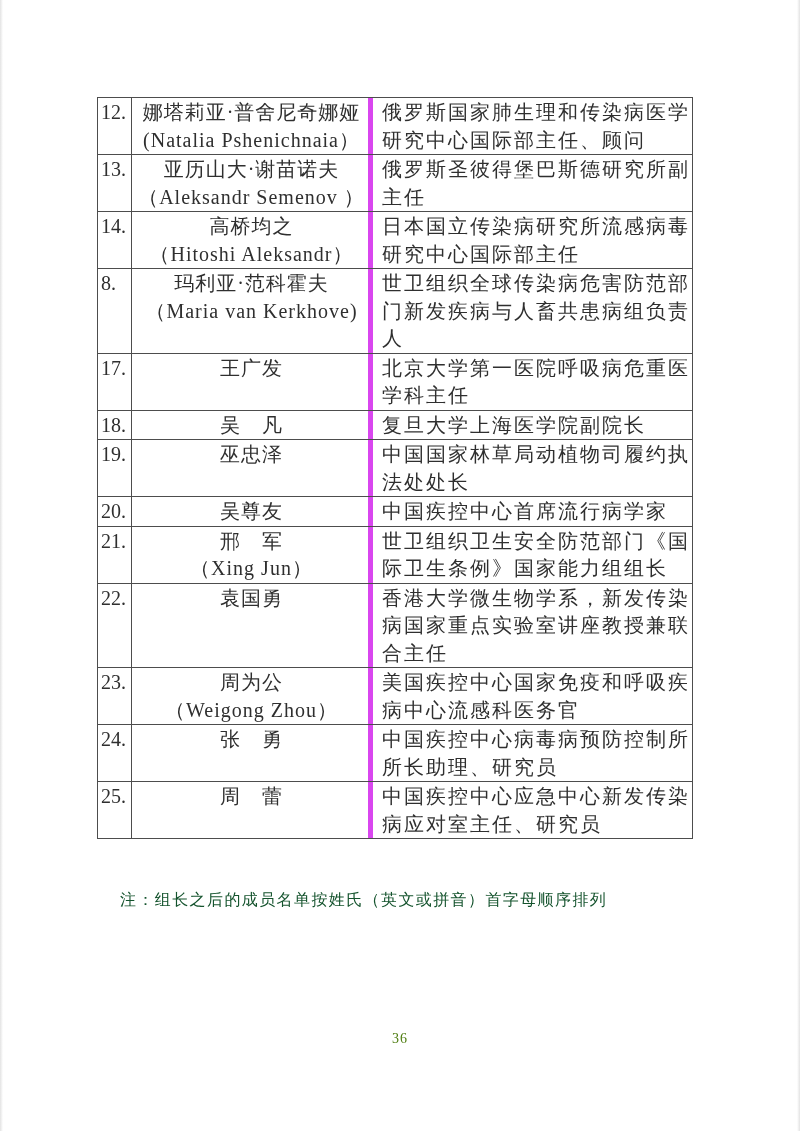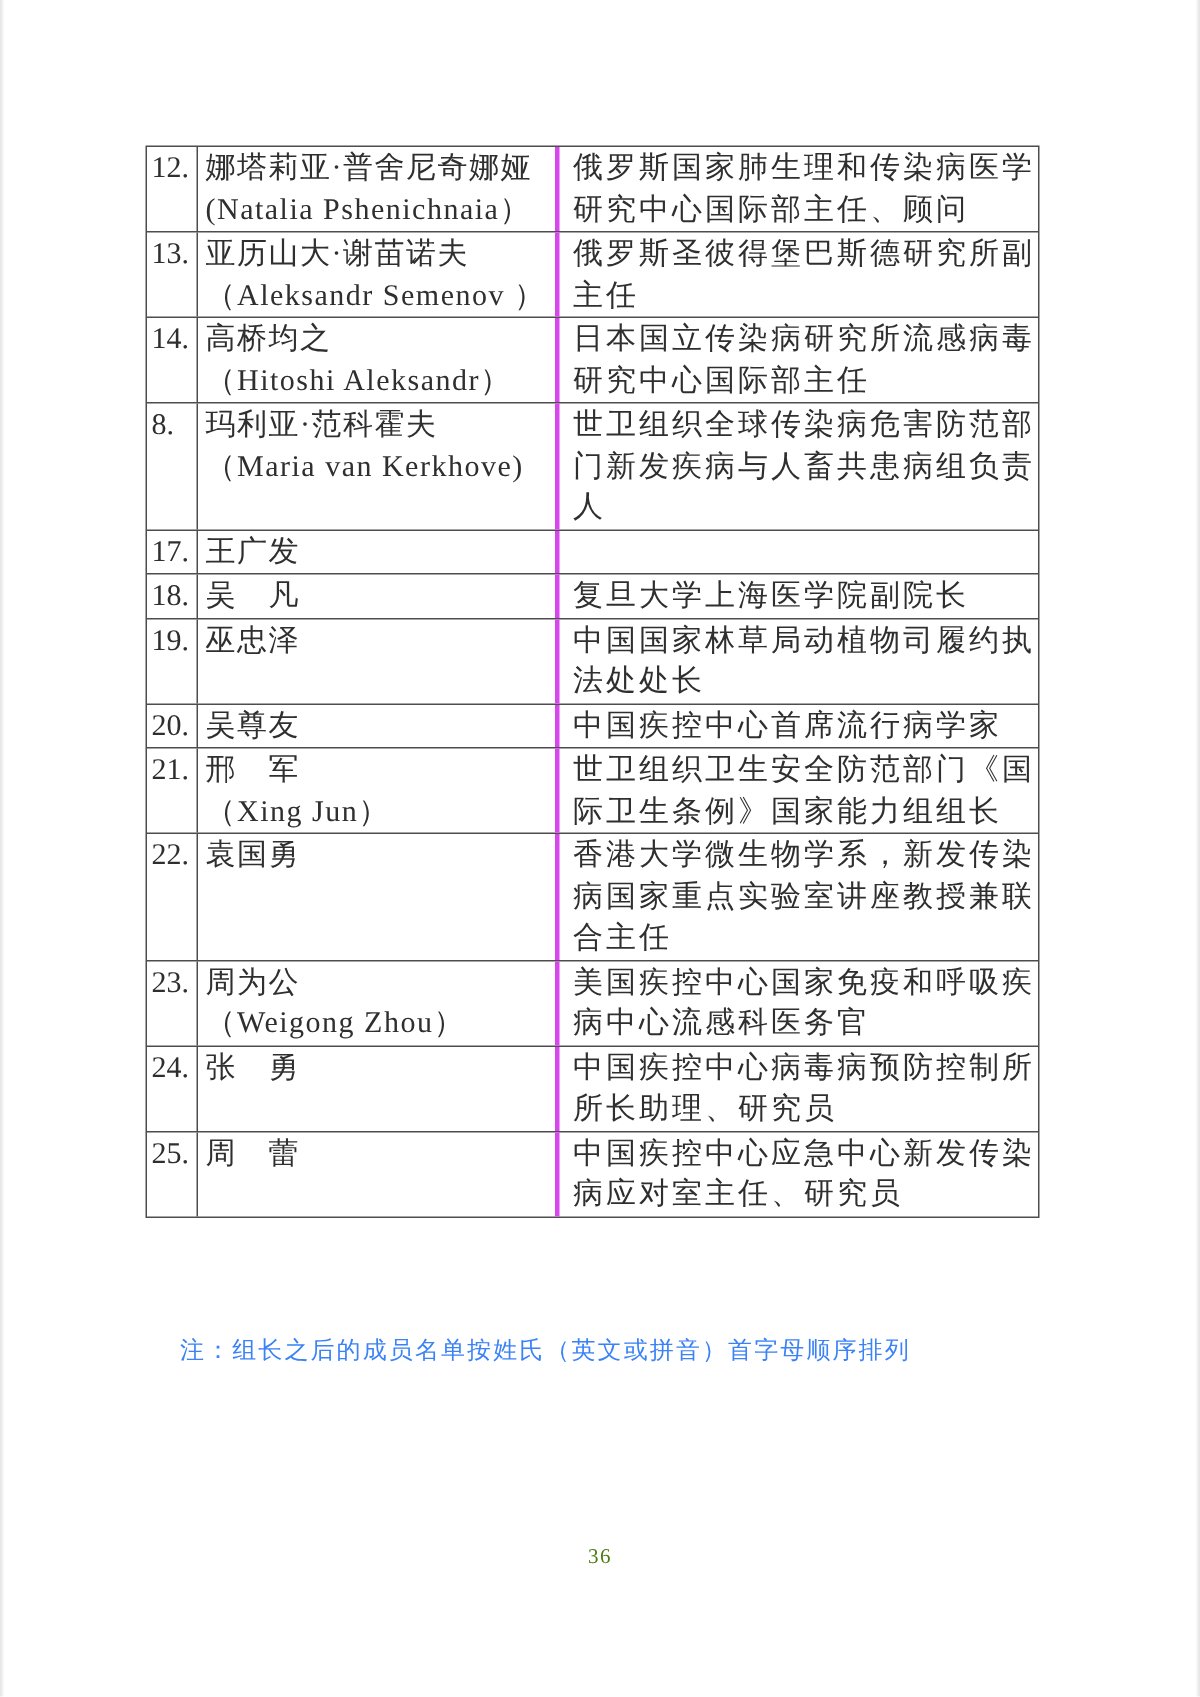--- a/index.html
+++ b/index.html
@@ -42,37 +42,38 @@
     overflow: hidden;
   }
   .cell.no {
     width: 34px;
     border-right: 1px solid #4d4d4d;
     padding: 1px 0 0 3px;
     letter-spacing: 0;
   }
   .cell.name {
     width: 241px;
-    border-right: 3px solid #d946ef;
+    border-right: 5px solid #d946ef;
     padding: 1px 2px 0 5px;
     letter-spacing: 1px;
+    text-align: center;
   }
   .cell.desc {
     flex: 1;
     padding: 1px 2px 0 9px;
     letter-spacing: 2px;
   }
 
   .footnote {
     position: absolute;
     left: 120px;
     top: 890px;
     font-size: 16px;
     letter-spacing: 1.4px;
-    color: #3b82f6;
+    color: #14532d;
   }
   .page-number {
     position: absolute;
     left: 0;
     top: 1031px;
     width: 100%;
     text-align: center;
     font-size: 14px;
     color: #4d7c0f;
     letter-spacing: 1px;
@@ -110,20 +111,22 @@
     <div class="cell no">8.</div>
     <div class="cell name">玛利亚·范科霍夫
 （Maria van Kerkhove)</div>
     <div class="cell desc">世卫组织全球传染病危害防范部
 门新发疾病与人畜共患病组负责
 人</div>
   </div>
   <div class="row">
     <div class="cell no">17.</div>
     <div class="cell name">王广发</div>
+    <div class="cell desc">北京大学第一医院呼吸病危重医
+学科主任</div>
   </div>
   <div class="row">
     <div class="cell no">18.</div>
     <div class="cell name">吴　凡</div>
     <div class="cell desc">复旦大学上海医学院副院长</div>
   </div>
   <div class="row">
     <div class="cell no">19.</div>
     <div class="cell name">巫忠泽</div>
     <div class="cell desc">中国国家林草局动植物司履约执

